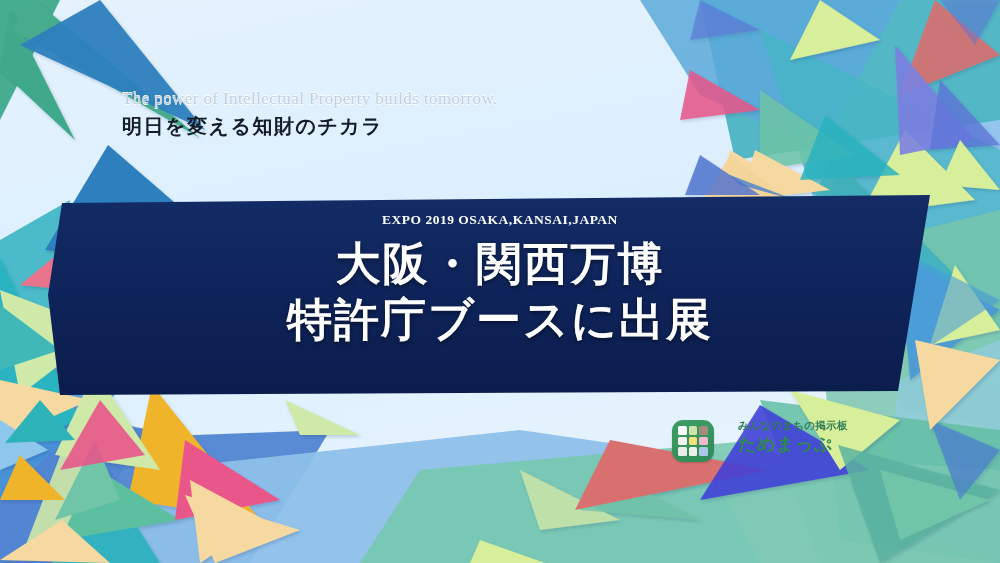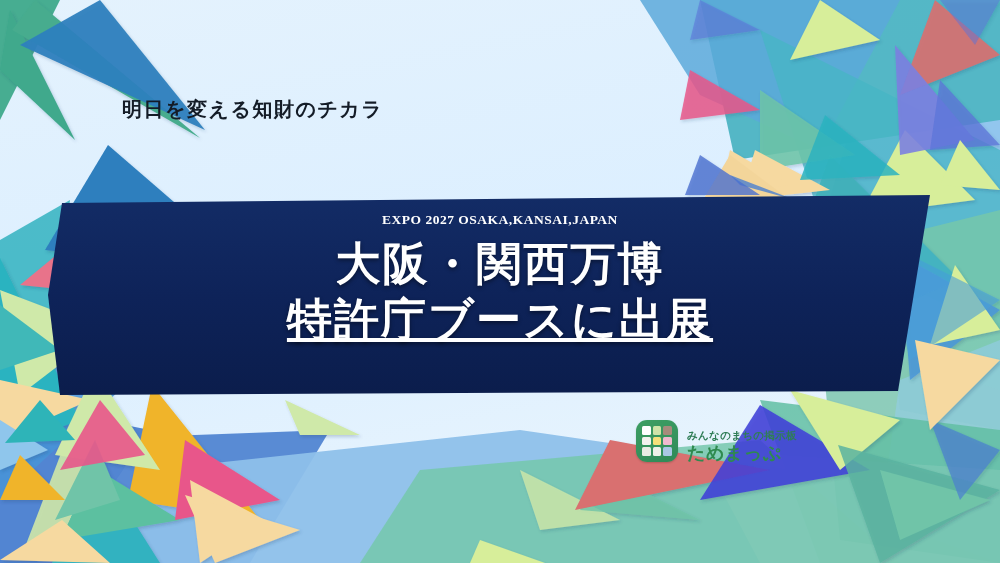--- a/index.html
+++ b/index.html
@@ -49,26 +49,26 @@
     color:#ffffff;white-space:nowrap;
   }
   .headline{
     margin-top:8px;text-align:center;
     font-family:"DejaVu Serif", serif;
     font-size:45px;font-weight:700;color:#ffffff;
     line-height:1.24;letter-spacing:2px;
     text-shadow:0 2px 4px rgba(0,0,0,.45);
     white-space:nowrap;
   }
-  .headline .l2{display:block;text-decoration:underline;}
+  .headline .l2{display:block;}
 
   
   .logo{
-    position:absolute;left:636px;top:420px;z-index:40;
-    display:flex;align-items:flex-end;gap:9px;
+    position:absolute;left:672px;top:420px;z-index:40;
+    display:flex;align-items:flex-start;gap:24px;
   }
   .logo-mark{
     width:42px;height:42px;border-radius:11px;
     background:linear-gradient(160deg,#3e9e63 0%,#2f8a58 100%);
     box-shadow:0 1px 2px rgba(0,0,0,.18);
     display:flex;align-items:center;justify-content:center;flex:none;
   }
   .logo-grid{
     width:30px;height:30px;
     display:grid;grid-template-columns:repeat(3,1fr);
@@ -199,29 +199,30 @@
       <polygon points="700,0 760,30 690,40" fill="#5c74d8" opacity="0.6"></polygon>
       <polygon points="690,70 760,110 680,120" fill="#e8578a" opacity="0.85"></polygon>
       <polygon points="730,175 795,200 740,185" fill="#4a7fd0" opacity="0.8"></polygon>
       <polygon points="700,155 760,195 685,195" fill="#4a6fd0" opacity="0.8"></polygon>
       <polygon points="960,140 1000,190 940,185" fill="#d7ee9a"></polygon>
       <polygon points="940,0 1000,0 975,45" fill="#5c74d8" opacity="0.5"></polygon>
     </g>
   </svg>
 
   <div class="tagline">
+    <div class="tagline-en">The power of Intellectual Property builds tomorrow.</div>
     <div class="tagline-jp">明日を変える知財のチカラ</div>
   </div>
 
   <div class="banner">
     <svg class="banner-shape" viewBox="0 0 1000 205" preserveAspectRatio="none" aria-hidden="true">
       <polygon points="62,8 930,0 898,196 60,200 48,100" fill="url(#navyGrad)"></polygon>
     </svg>
     <div class="banner-text">
-      <div class="expo-line">EXPO 2027 OSAKA,KANSAI,JAPAN</div>
+      <div class="expo-line">EXPO 2019 OSAKA,KANSAI,JAPAN</div>
       <div class="headline">
         <span class="l1">大阪・関西万博</span>
         <span class="l2">特許庁ブースに出展</span>
       </div>
     </div>
   </div>
 
   <div class="logo">
     <div class="logo-mark">
       <div class="logo-grid">

